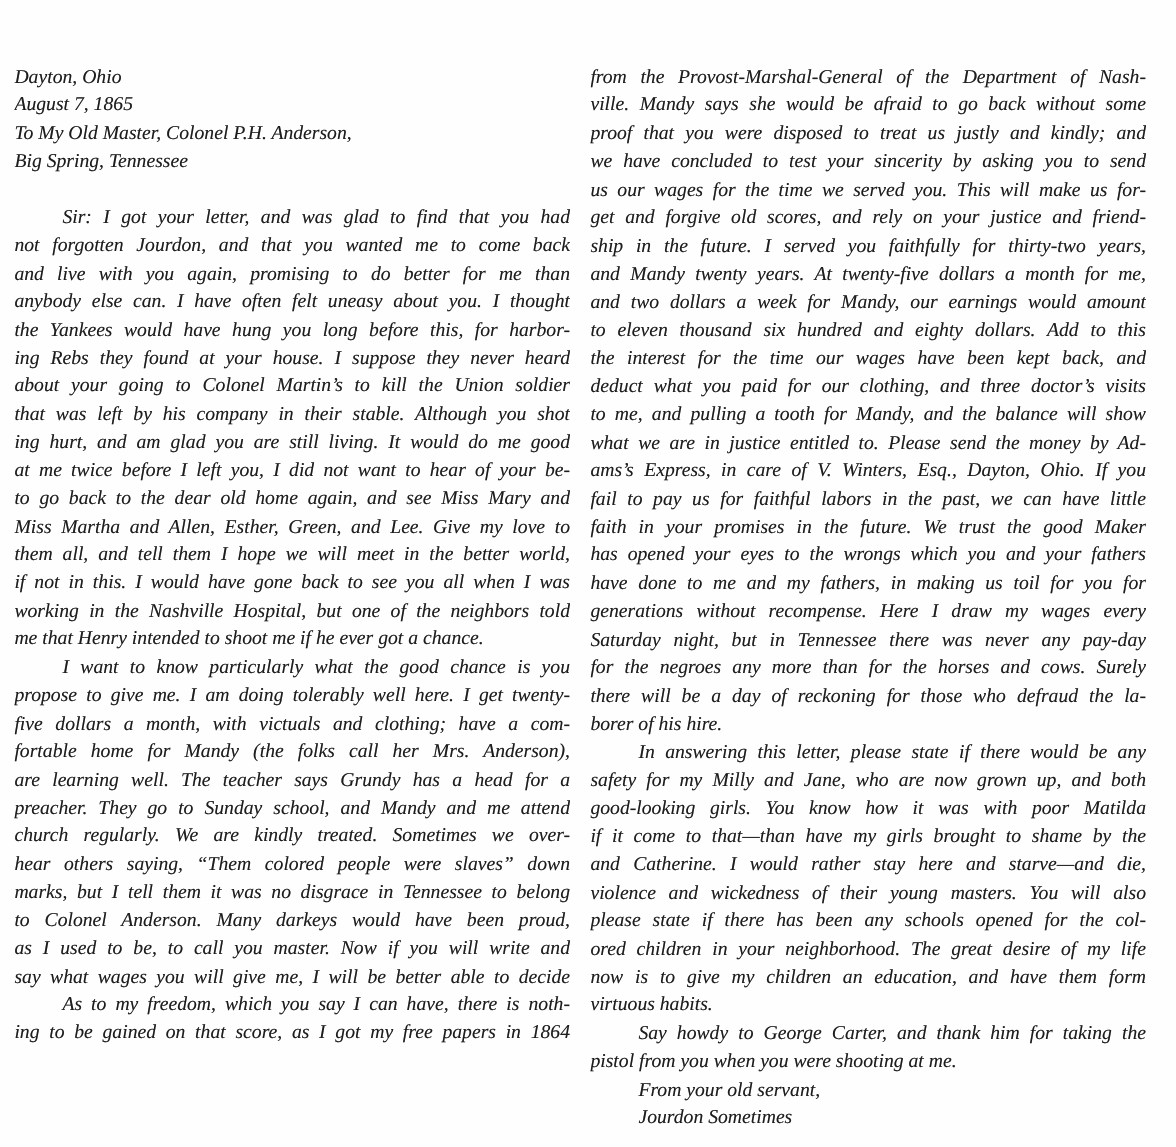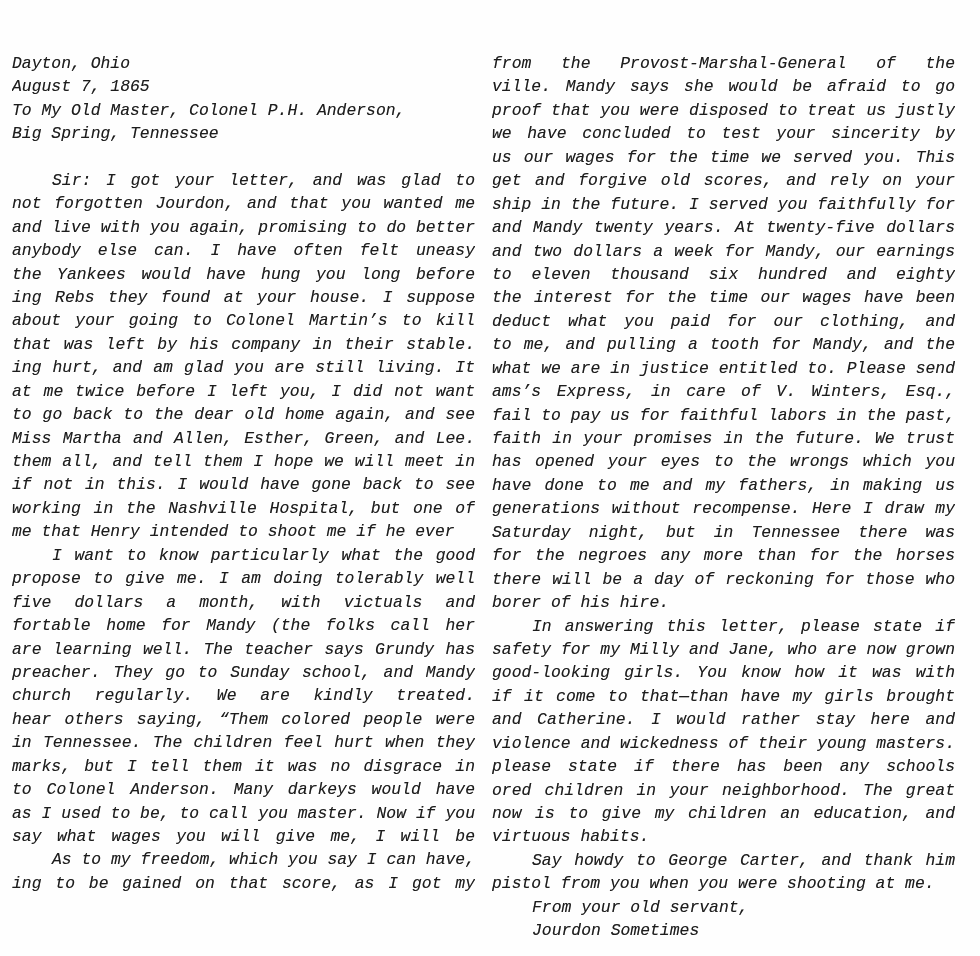--- a/index.html
+++ b/index.html
@@ -15,21 +15,20 @@
     overflow: hidden;
     font-family: "Liberation Serif", "DejaVu Serif", serif;
     font-style: italic;
     color: #1d1d1d;
   }
   .columns {
     display: flex;
     gap: 17px;
     padding: 52px 13px 0 12px;
     box-sizing: border-box;
-    font-family: Liberation Mono, monospace;
   }
   .col {
     flex: 0 0 463px;
     width: 463px;
   }
   .block { margin: 0; }
   .block.address { margin-bottom: 23px; }
   .line {
     font-size: 16.4px;
     line-height: 23.45px;
@@ -81,21 +80,20 @@
         </div>
         <div class="block paragraph">
           <div class="line just indent">I want to know particularly what the good chance is you</div>
           <div class="line just">propose to give me. I am doing tolerably well here. I get twenty-</div>
           <div class="line just">five dollars a month, with victuals and clothing; have a com-</div>
           <div class="line just">fortable home for Mandy (the folks call her Mrs. Anderson),</div>
           <div class="line just">are learning well. The teacher says Grundy has a head for a</div>
           <div class="line just">preacher. They go to Sunday school, and Mandy and me attend</div>
           <div class="line just">church regularly. We are kindly treated. Sometimes we over-</div>
           <div class="line just">hear others saying, “Them colored people were slaves” down</div>
-          <div class="line just">in Tennessee. The children feel hurt when they hear such re-</div>
           <div class="line just">marks, but I tell them it was no disgrace in Tennessee to belong</div>
           <div class="line just">to Colonel Anderson. Many darkeys would have been proud,</div>
           <div class="line just">as I used to be, to call you master. Now if you will write and</div>
           <div class="line just">say what wages you will give me, I will be better able to decide</div>
         </div>
         <div class="block paragraph">
           <div class="line just indent">As to my freedom, which you say I can have, there is noth-</div>
           <div class="line just">ing to be gained on that score, as I got my free papers in 1864</div>
         </div>
       </div>

